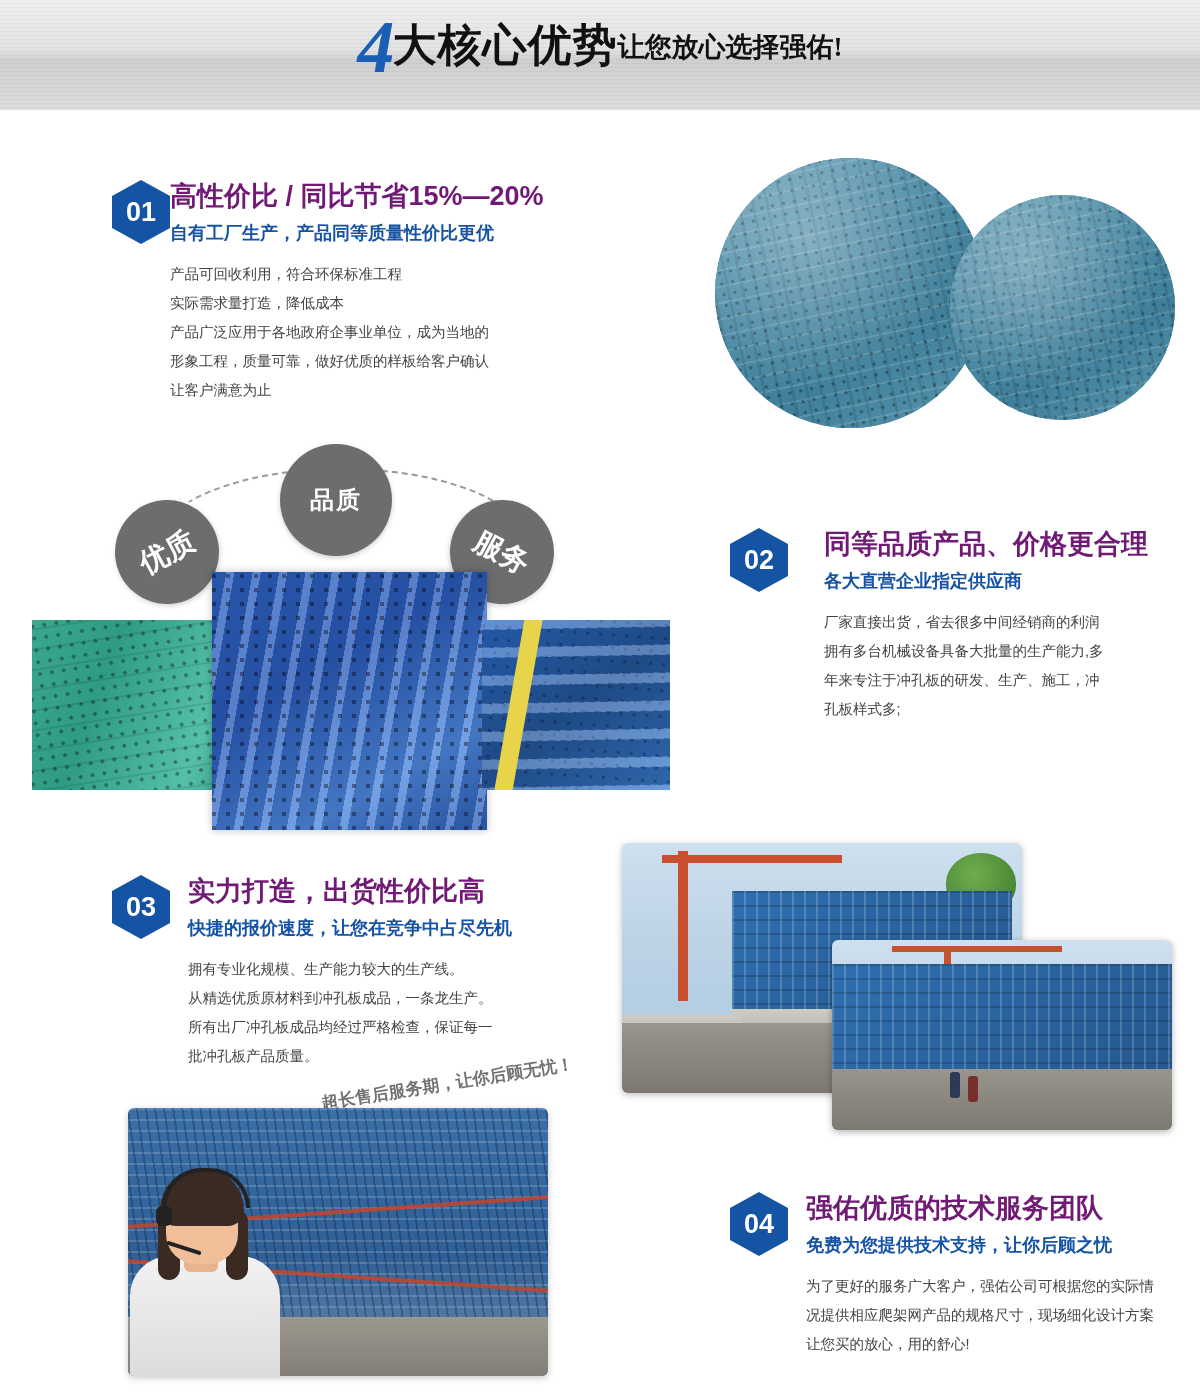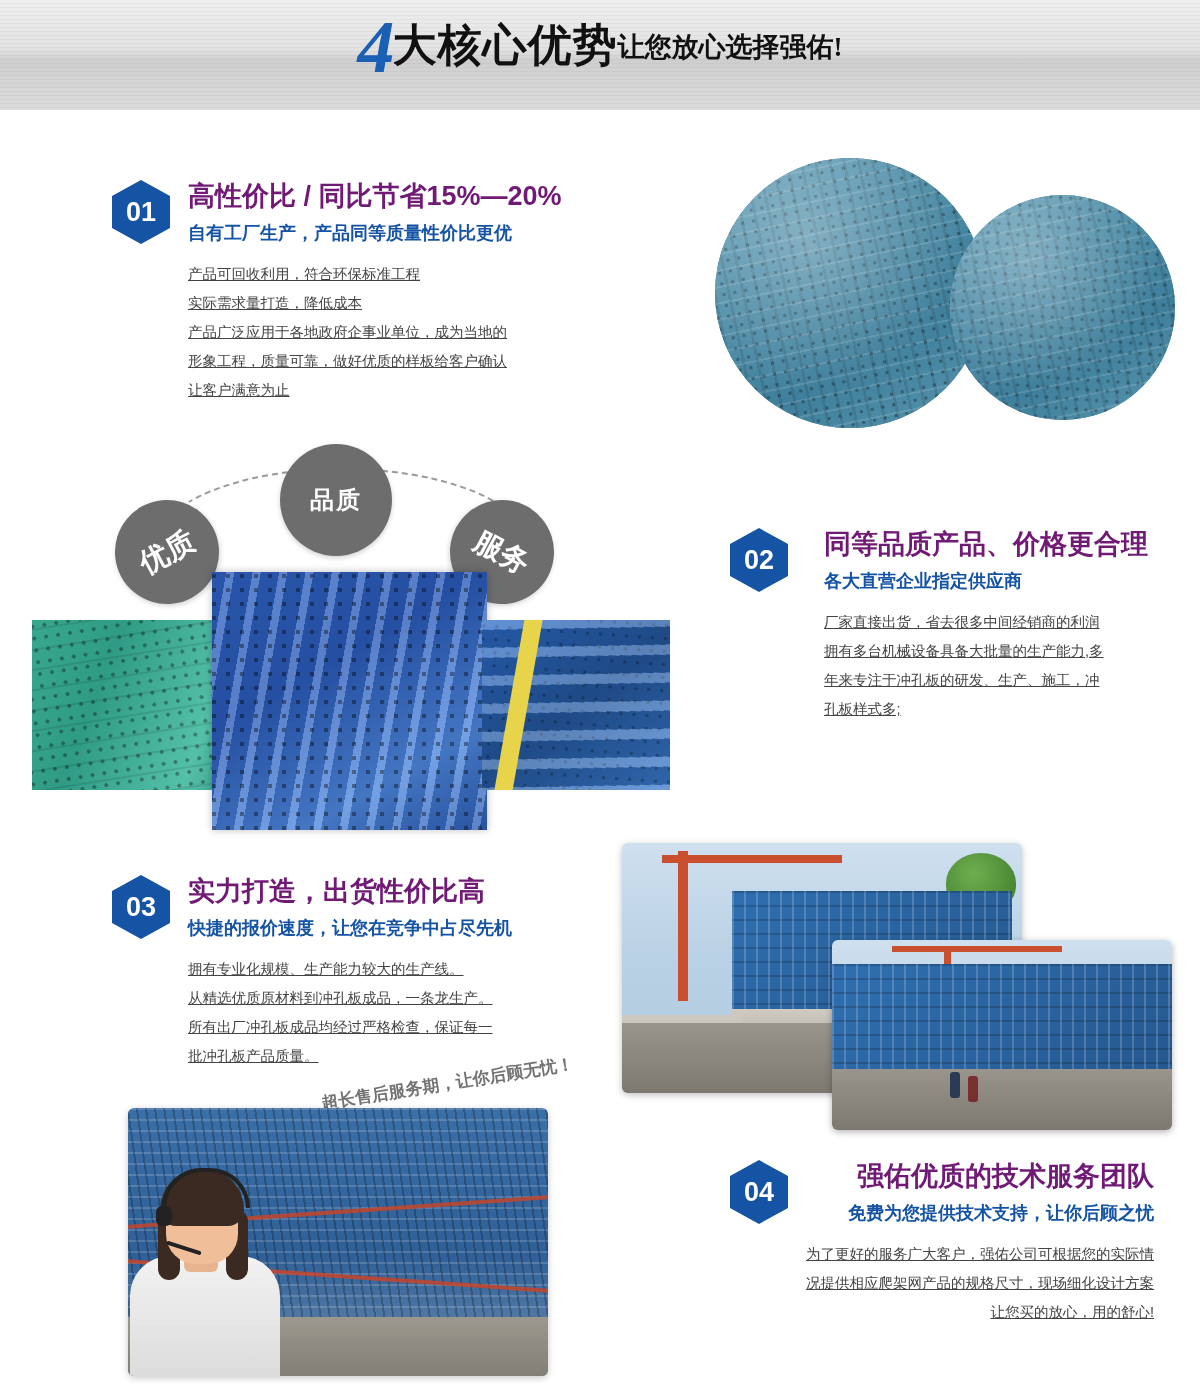--- a/index.html
+++ b/index.html
@@ -127,30 +127,29 @@
     color: #1553a4;
     line-height: 1.3;
     margin-top: 10px;
   }
   .body-text {
     font-size: 14.5px;
     color: #444;
     line-height: 2.0;
     margin-top: 14px;
   }
-  .body-text div { white-space: nowrap; text-decoration: underline; }
+  .body-text div { white-space: nowrap; }
 
   
   .blk01 {
     position: absolute;
     left: 112px;
     top: 180px;
     width: 500px;
     display: flex;
-    gap: 18px;
   }
 
   
   .circle-a {
     position: absolute;
     left: 715px;
     top: 158px;
     width: 270px;
     height: 270px;
     border-radius: 50%;
@@ -353,25 +352,24 @@
     position: absolute;
     width: 10px; height: 26px;
     background: #2b3a55;
     border-radius: 3px;
   }
 
   
   .blk04 {
     position: absolute;
     left: 730px;
-    top: 1160px;
+    top: 1192px;
     width: 440px;
     display: flex;
     gap: 18px;
-    text-align: right;
   }
 
   
   .photo-service {
     position: absolute;
     left: 128px; top: 1108px;
     width: 420px; height: 268px;
     border-radius: 6px;
     overflow: hidden;
     box-shadow: 0 2px 7px rgba(0,0,0,0.22);

